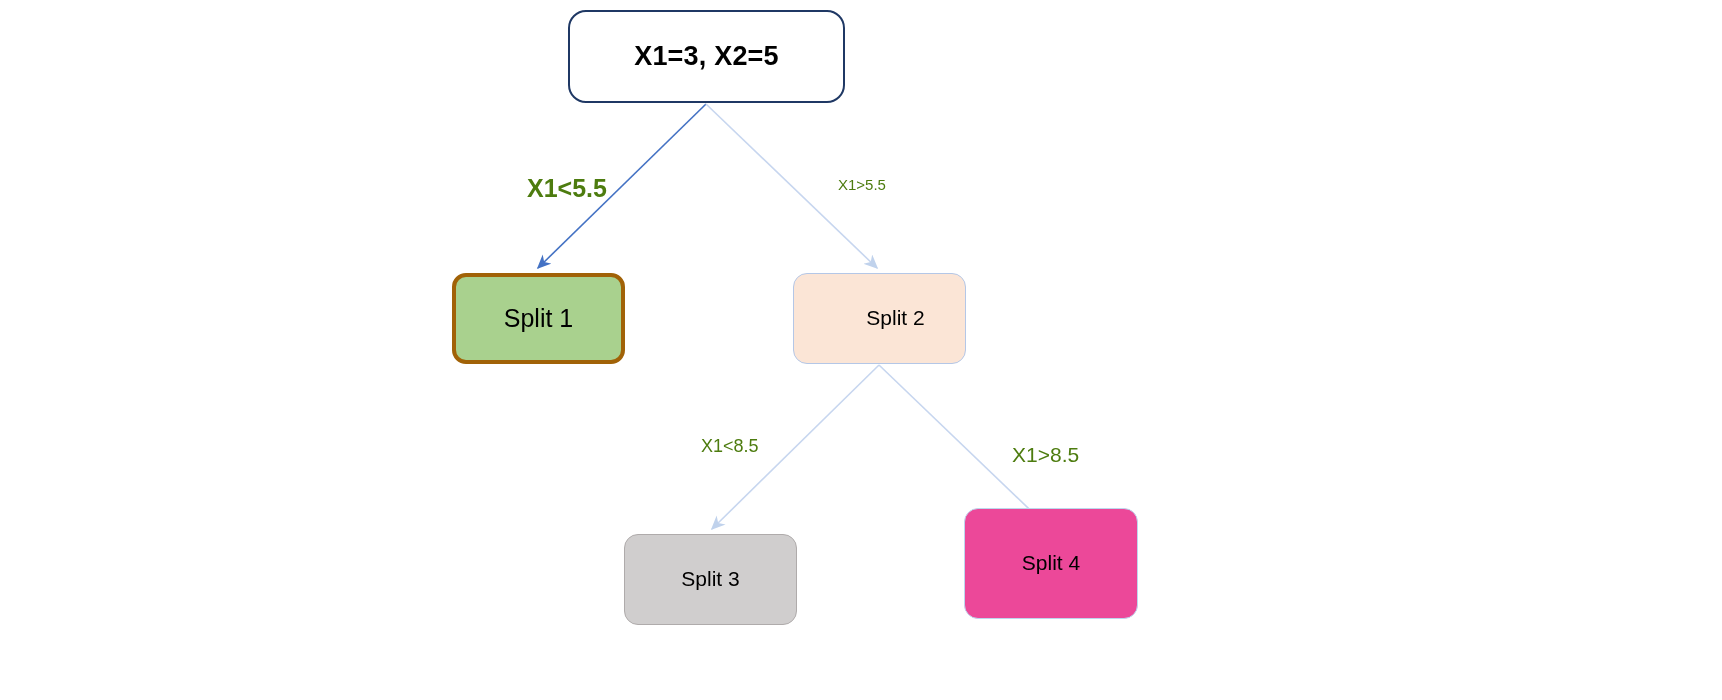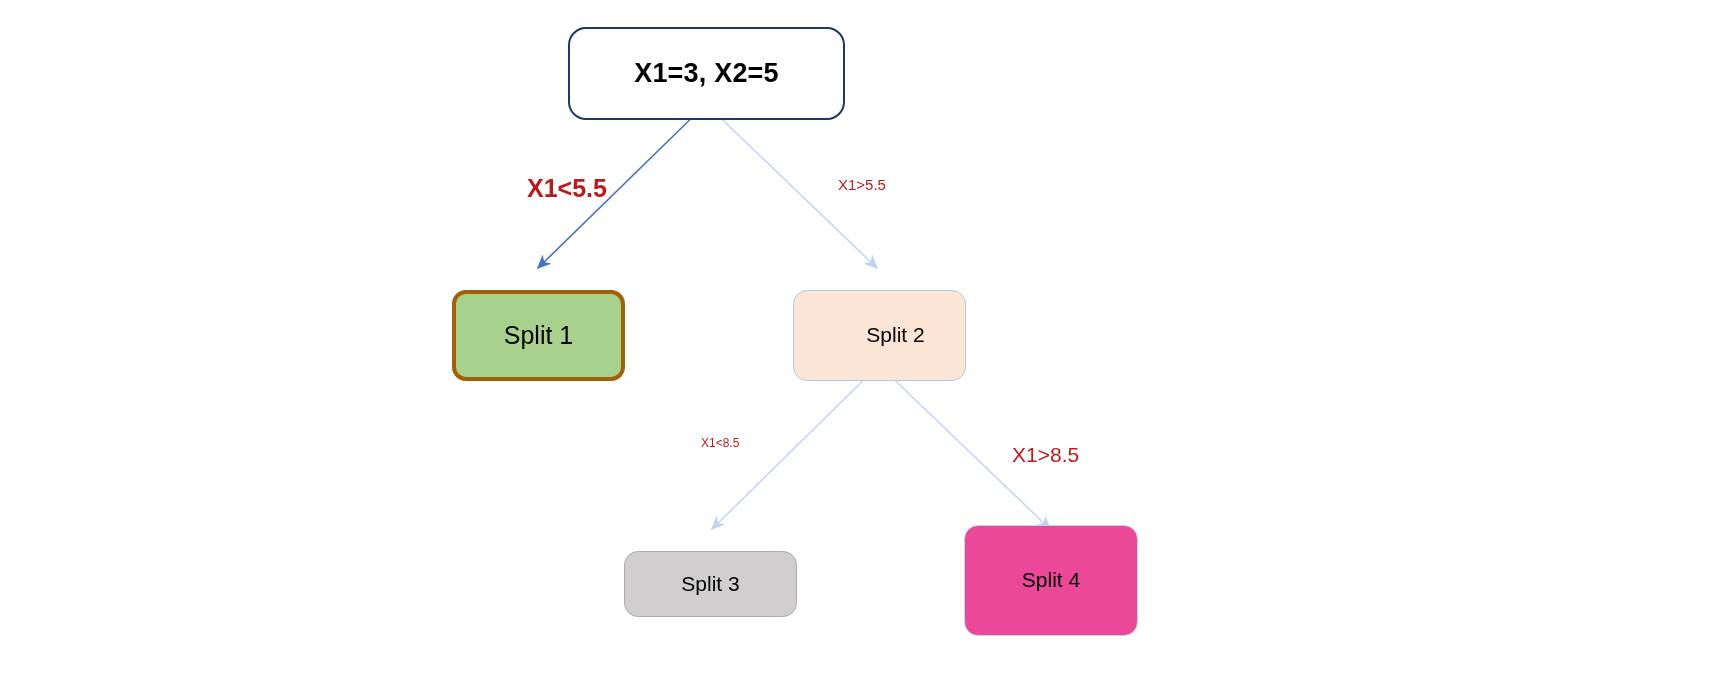--- a/index.html
+++ b/index.html
@@ -28,21 +28,20 @@
     position: absolute;
     box-sizing: border-box;
     display: flex;
     align-items: center;
     justify-content: center;
     border-radius: 14px;
     color: #000000;
     text-align: center;
     line-height: 1.15;
     white-space: nowrap;
-    margin-top: 17px;
   }
   
   .node--root {
     left: 568px;
     top: 10px;
     width: 277px;
     height: 93px;
     background: #ffffff;
     border: 2px solid #1F3864;
     border-radius: 18px;
@@ -70,56 +69,56 @@
     background: #FBE5D6;
     border: 1.5px solid #B4C7E7;
     font-size: 21px;
     padding-left: 32px;
   }
   
   .node--split3 {
     left: 624px;
     top: 534px;
     width: 173px;
-    height: 66px;
+    height: 91px;
     background: #D0CECE;
     border: 1.5px solid #AFABAB;
     font-size: 21px;
   }
   
   .node--split4 {
     left: 964px;
     top: 508px;
     width: 174px;
     height: 111px;
     background: #ec4899;
     border: 1.5px solid #BDD7EE;
     font-size: 21px;
   }
   .edge-label {
     position: absolute;
-    color: #b91c1c;
+    color: #4d7c0f;
     white-space: nowrap;
   }
   .edge-label--x1lt55 {
     left: 527px;
     top: 174px;
     font-size: 25px;
     font-weight: bold;
   }
   .edge-label--x1gt55 {
     left: 838px;
     top: 176px;
     font-size: 15px;
     font-weight: normal;
   }
   .edge-label--x1lt85 {
     left: 701px;
     top: 436px;
-    font-size: 12px;
+    font-size: 18px;
   }
   .edge-label--x1gt85 {
     left: 1012px;
     top: 443px;
     font-size: 21px;
   }
 </style>
 </head>
 <body>
 

